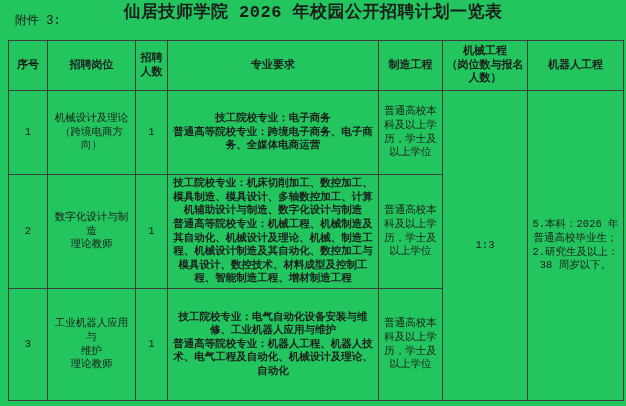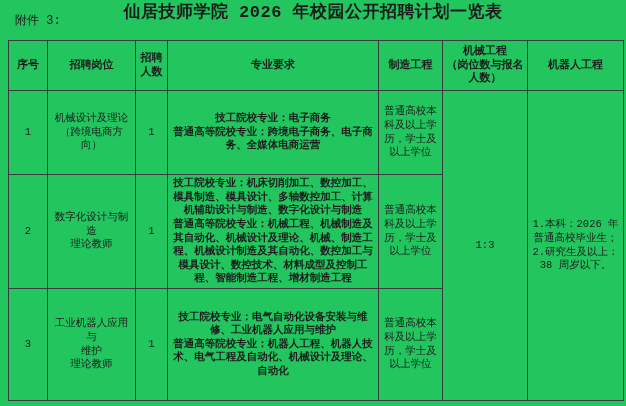--- a/index.html
+++ b/index.html
@@ -105,21 +105,21 @@
 
     <tr style="height:84px">
       <td class="cell-no">1</td>
       <td class="cell-position">机械设计及理论
 （跨境电商方向）</td>
       <td class="cell-count">1</td>
       <td class="cell-major">技工院校专业：电子商务
 普通高等院校专业：跨境电子商务、电子商务、全媒体电商运营</td>
       <td class="cell-education">普通高校本科及以上学历，学士及以上学位</td>
       <td class="cell-ratio" rowspan="3">1:3</td>
-      <td class="cell-notes" rowspan="3">1.本科：2026 年普通高校毕业生；
+      <td class="cell-notes" rowspan="3">5.本科：2026 年普通高校毕业生；
 2.研究生及以上：38 周岁以下。</td>
     </tr>
 
     <tr style="height:111px">
       <td class="cell-no">2</td>
       <td class="cell-position">数字化设计与制造
 理论教师</td>
       <td class="cell-count">1</td>
       <td class="cell-major">技工院校专业：机床切削加工、数控加工、模具制造、模具设计、多轴数控加工、计算机辅助设计与制造、数字化设计与制造
 普通高等院校专业：机械工程、机械制造及其自动化、机械设计及理论、机械、制造工程、机械设计制造及其自动化、数控加工与模具设计、数控技术、材料成型及控制工程、智能制造工程、增材制造工程</td>

